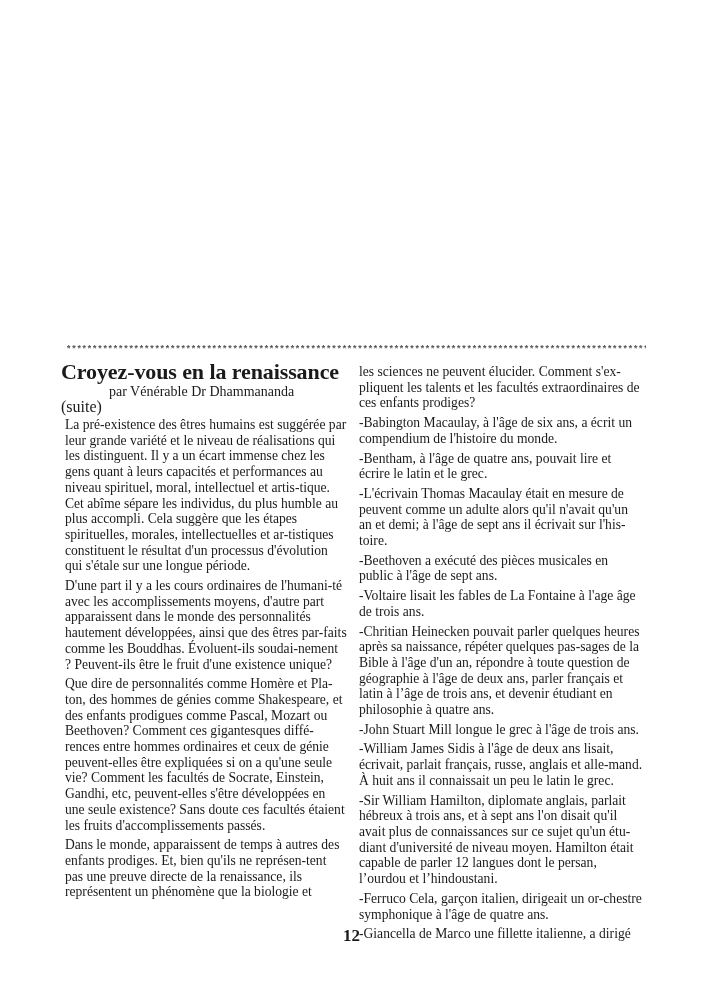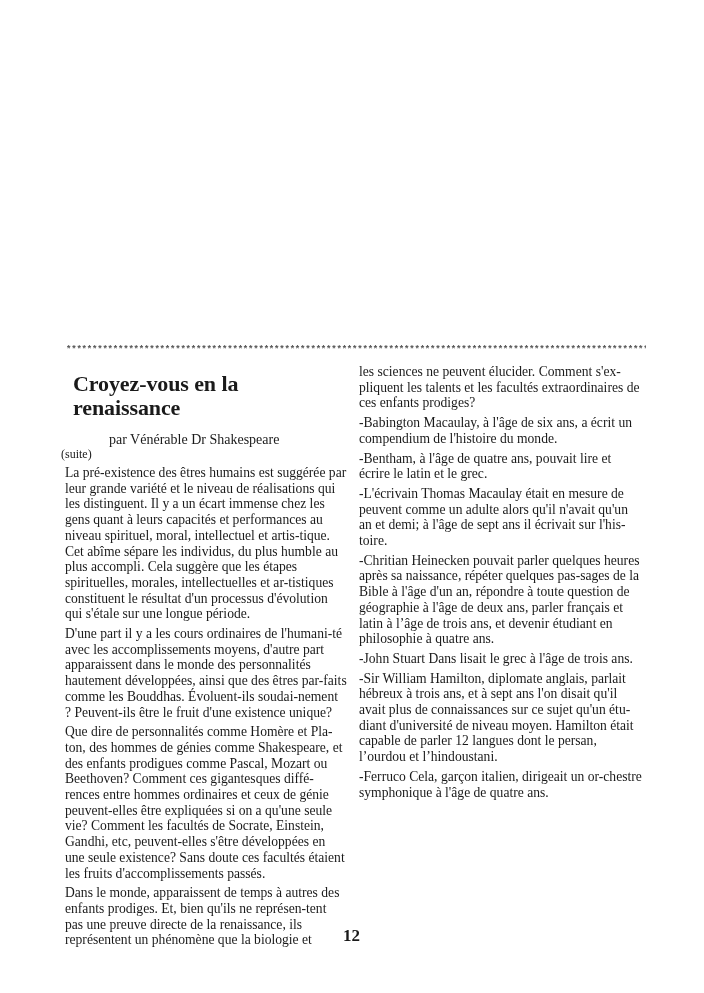--- a/index.html
+++ b/index.html
@@ -4,46 +4,50 @@
 <style>
   html, body { margin:0; padding:0; background:#ffffff; }
   body { width:704px; height:993px; position:relative; overflow:hidden;
          font-family:"Liberation Serif","DejaVu Serif",serif; color:#1a1a1a; }
   .stars { position:absolute; left:66px; top:345px; width:580px; height:10px;
            font-size:9px; line-height:10px; letter-spacing:-0.2px; color:#555;
            overflow:hidden; white-space:nowrap; font-family:"Liberation Mono",monospace; font-weight:bold; }
   .col { position:absolute; top:360px; font-size:13.6px; line-height:15.7px; }
   .col-left { left:61px; width:290px; }
   .col-right { left:355px; width:292px; top:360px; }
-  .title { font-size:22px; font-weight:bold; line-height:24px; margin:12px; letter-spacing:-0.1px; }
+  .title { font-size:22px; font-weight:bold; line-height:24px; margin:0; letter-spacing:-0.1px; }
   .byline { font-size:14px; line-height:15px; padding-left:48px; margin:0; }
-  .suite { font-size:12px; line-height:13px; margin:1px 0 0 0; }
+  .suite { font-size:16px; line-height:13px; margin:1px 0 0 0; }
   p { margin:4px; }
   .subhead { font-weight:bold; text-decoration:underline; font-size:14.5px; margin:17px 0 17px 0; }
   .page-num { position:absolute; left:343px; top:926px; font-weight:bold; font-size:17px; }
 </style>
 </head>
 <body>
 
 <div class="stars">**********************************************************************************************************************</div>
 
 <div class="col col-left">
   <h1 class="title">Croyez-vous en la renaissance</h1>
-  <p class="byline">par Vénérable Dr Shakespeare</p>
+  <p class="byline">par Vénérable Dr Dhammananda</p>
   <p class="suite">(suite)</p>
   <p>La pré-existence des êtres humains est suggérée par leur grande variété et le niveau de réalisations qui les distinguent. Il y a un écart immense chez les gens quant à leurs capacités et performances au niveau spirituel, moral, intellectuel et artis-tique. Cet abîme sépare les individus, du plus humble au plus accompli. Cela suggère que les étapes spirituelles, morales, intellectuelles et ar-tistiques constituent le résultat d'un processus d'évolution qui s'étale sur une longue période.</p>
   <p>D'une part il y a les cours ordinaires de l'humani-té avec les accomplissements moyens, d'autre part apparaissent dans le monde des personnalités hautement développées, ainsi que des êtres par-faits comme les Bouddhas. Évoluent-ils soudai-nement ? Peuvent-ils être le fruit d'une existence unique?</p>
   <p>Que dire de personnalités comme Homère et Pla-ton, des hommes de génies comme Shakespeare, et des enfants prodigues comme Pascal, Mozart ou Beethoven? Comment ces gigantesques diffé-rences entre hommes ordinaires et ceux de génie peuvent-elles être expliquées si on a qu'une seule vie? Comment les facultés de Socrate, Einstein, Gandhi, etc, peuvent-elles s'être développées en une seule existence? Sans doute ces facultés étaient les fruits d'accomplissements passés.</p>
   <p>Dans le monde, apparaissent de temps à autres des enfants prodiges. Et, bien qu'ils ne représen-tent pas une preuve directe de la renaissance, ils représentent un phénomène que la biologie et</p>
 </div>
 
 <div class="col col-right">
   <p>les sciences ne peuvent élucider. Comment s'ex-pliquent les talents et les facultés extraordinaires de ces enfants prodiges?</p>
   <p>-Babington Macaulay, à l'âge de six ans, a écrit un compendium de l'histoire du monde.</p>
   <p>-Bentham, à l'âge de quatre ans, pouvait lire et écrire le latin et le grec.</p>
   <p>-L'écrivain Thomas Macaulay était en mesure de peuvent comme un adulte alors qu'il n'avait qu'un an et demi; à l'âge de sept ans il écrivait sur l'his-toire.</p>
+  <p>-Beethoven a exécuté des pièces musicales en public à l'âge de sept ans.</p>
+  <p>-Voltaire lisait les fables de La Fontaine à l'age âge de trois ans.</p>
   <p>-Chritian Heinecken pouvait parler quelques heures après sa naissance, répéter quelques pas-sages de la Bible à l'âge d'un an, répondre à toute question de géographie à l'âge de deux ans, parler français et latin à l’âge de trois ans, et devenir étudiant en philosophie à quatre ans.</p>
-  <p>-John Stuart Dans lisait le grec à l'âge de trois ans.</p>
+  <p>-John Stuart Mill longue le grec à l'âge de trois ans.</p>
+  <p>-William James Sidis à l'âge de deux ans lisait, écrivait, parlait français, russe, anglais et alle-mand. À huit ans il connaissait un peu le latin le grec.</p>
   <p>-Sir William Hamilton, diplomate anglais, parlait hébreux à trois ans, et à sept ans l'on disait qu'il avait plus de connaissances sur ce sujet qu'un étu-diant d'université de niveau moyen. Hamilton était capable de parler 12 langues dont le persan, l’ourdou et l’hindoustani.</p>
   <p>-Ferruco Cela, garçon italien, dirigeait un or-chestre symphonique à l'âge de quatre ans.</p>
+  <p>-Giancella de Marco une fillette italienne, a dirigé</p>
 </div>
 
 <div class="page-num">12</div>
 
 </body></html>

